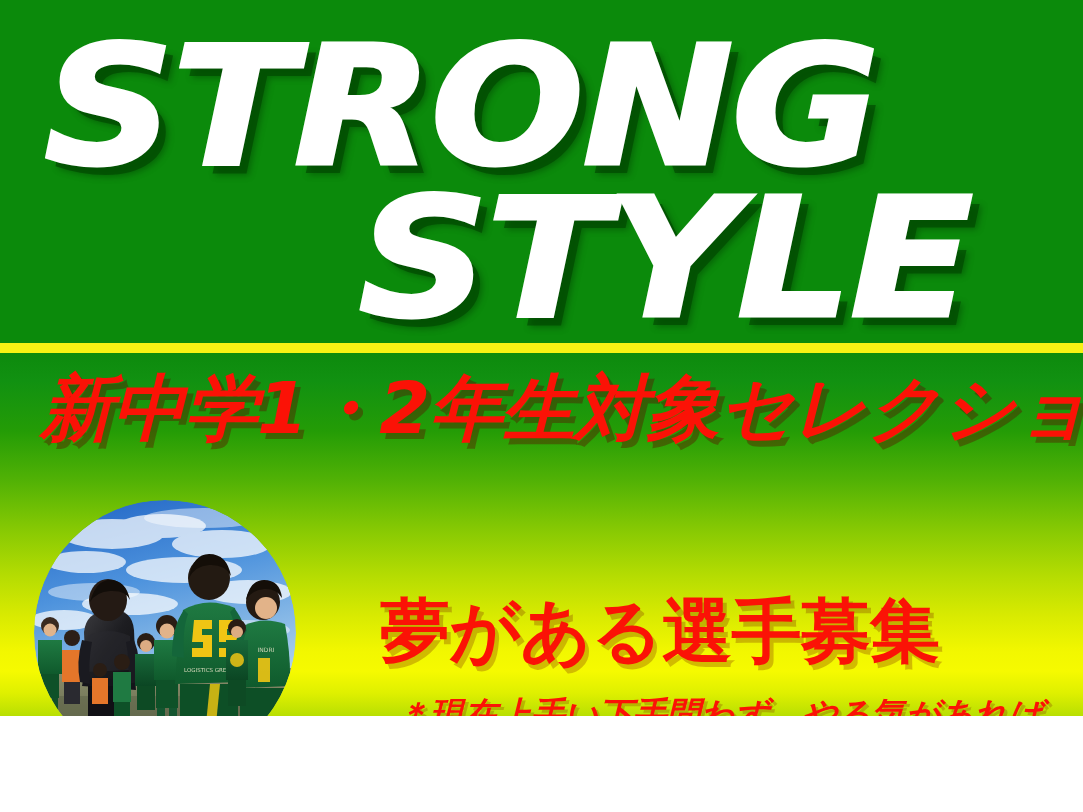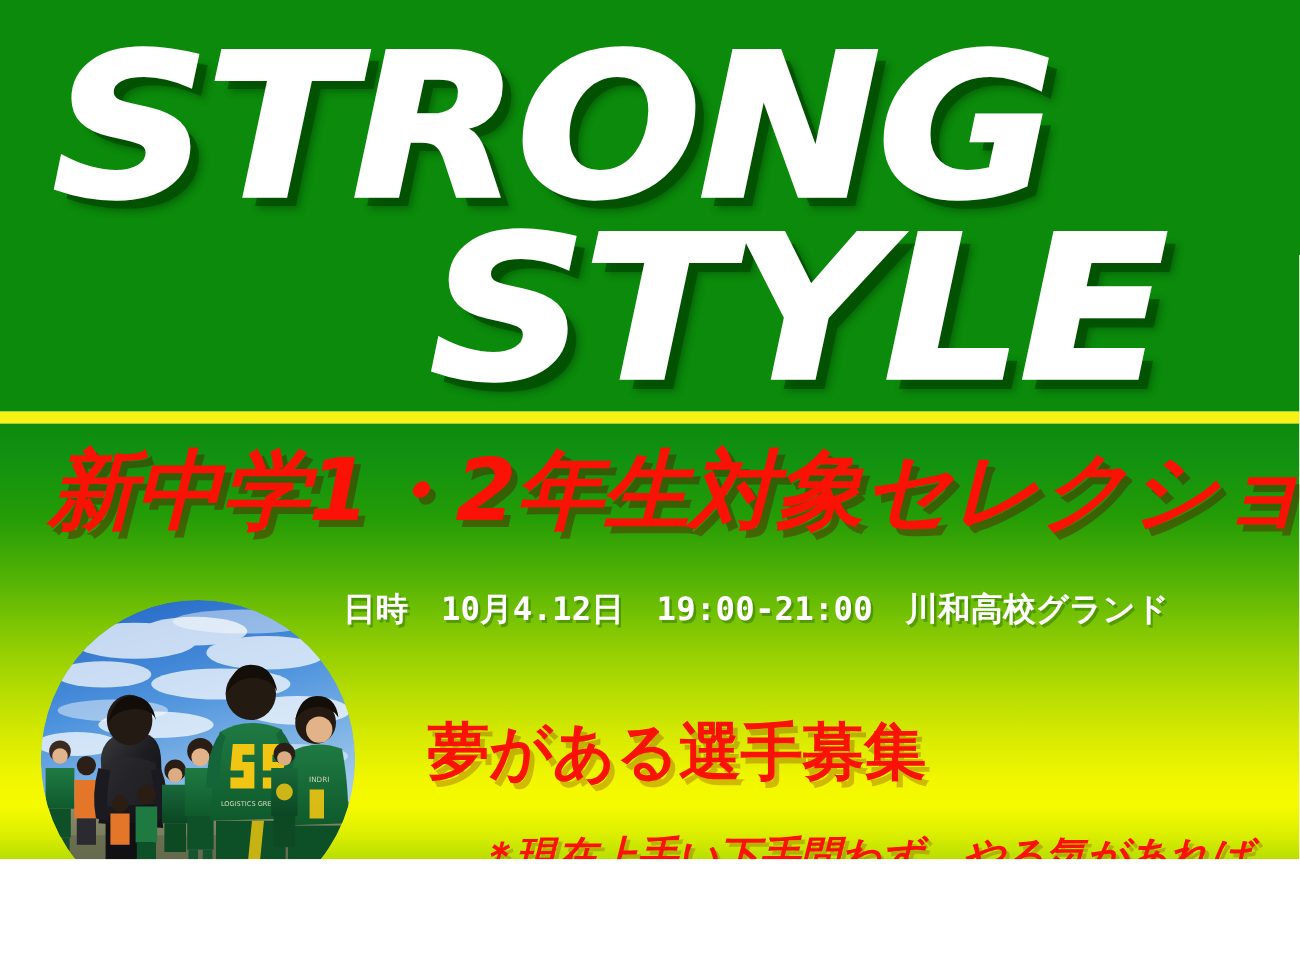--- a/index.html
+++ b/index.html
@@ -159,27 +159,27 @@
     line-height: 38px;
     white-space: nowrap;
     letter-spacing: 0.005em;
     text-shadow: 2px 2px 0 rgba(0,60,0,0.30);
   }
   .info-line { display: block; }
 
   
   .cta-red {
     position: absolute;
-    left: 356px;
+    left: 380px;
     top: 602px;
     width: 700px;
-    font-family: Liberation Serif, serif;
+    font-family: Liberation Mono, monospace;
     font-weight: 700;
     color: #fb1206;
-    font-size: 52px;
+    font-size: 70px;
     line-height: 1;
     white-space: nowrap;
     letter-spacing: -0.01em;
     text-shadow: 4px 5px 0 rgba(120,30,0,0.28);
   }
 
   .cta-sub {
     position: absolute;
     left: 396px;
     top: 697px;
@@ -372,20 +372,19 @@
           <ellipse cx="64" cy="262" rx="10" ry="5"></ellipse>
           <ellipse cx="84" cy="262" rx="10" ry="5"></ellipse>
           <ellipse cx="222" cy="260" rx="10" ry="5"></ellipse>
           <ellipse cx="244" cy="260" rx="10" ry="5"></ellipse>
         </g>
       </svg>
     </div>
   </div>
 
   <div class="info-block">
-    <span class="info-line">日時　10月4.12日　19:00-21:00　川和高校グランド</span>
   </div>
 
   <div class="cta-red">夢がある選手募集</div>
 
   <div class="cta-sub">＊現在上手い下手問わず、やる気があれば</div>
 
 </div>
 
 </body></html>

